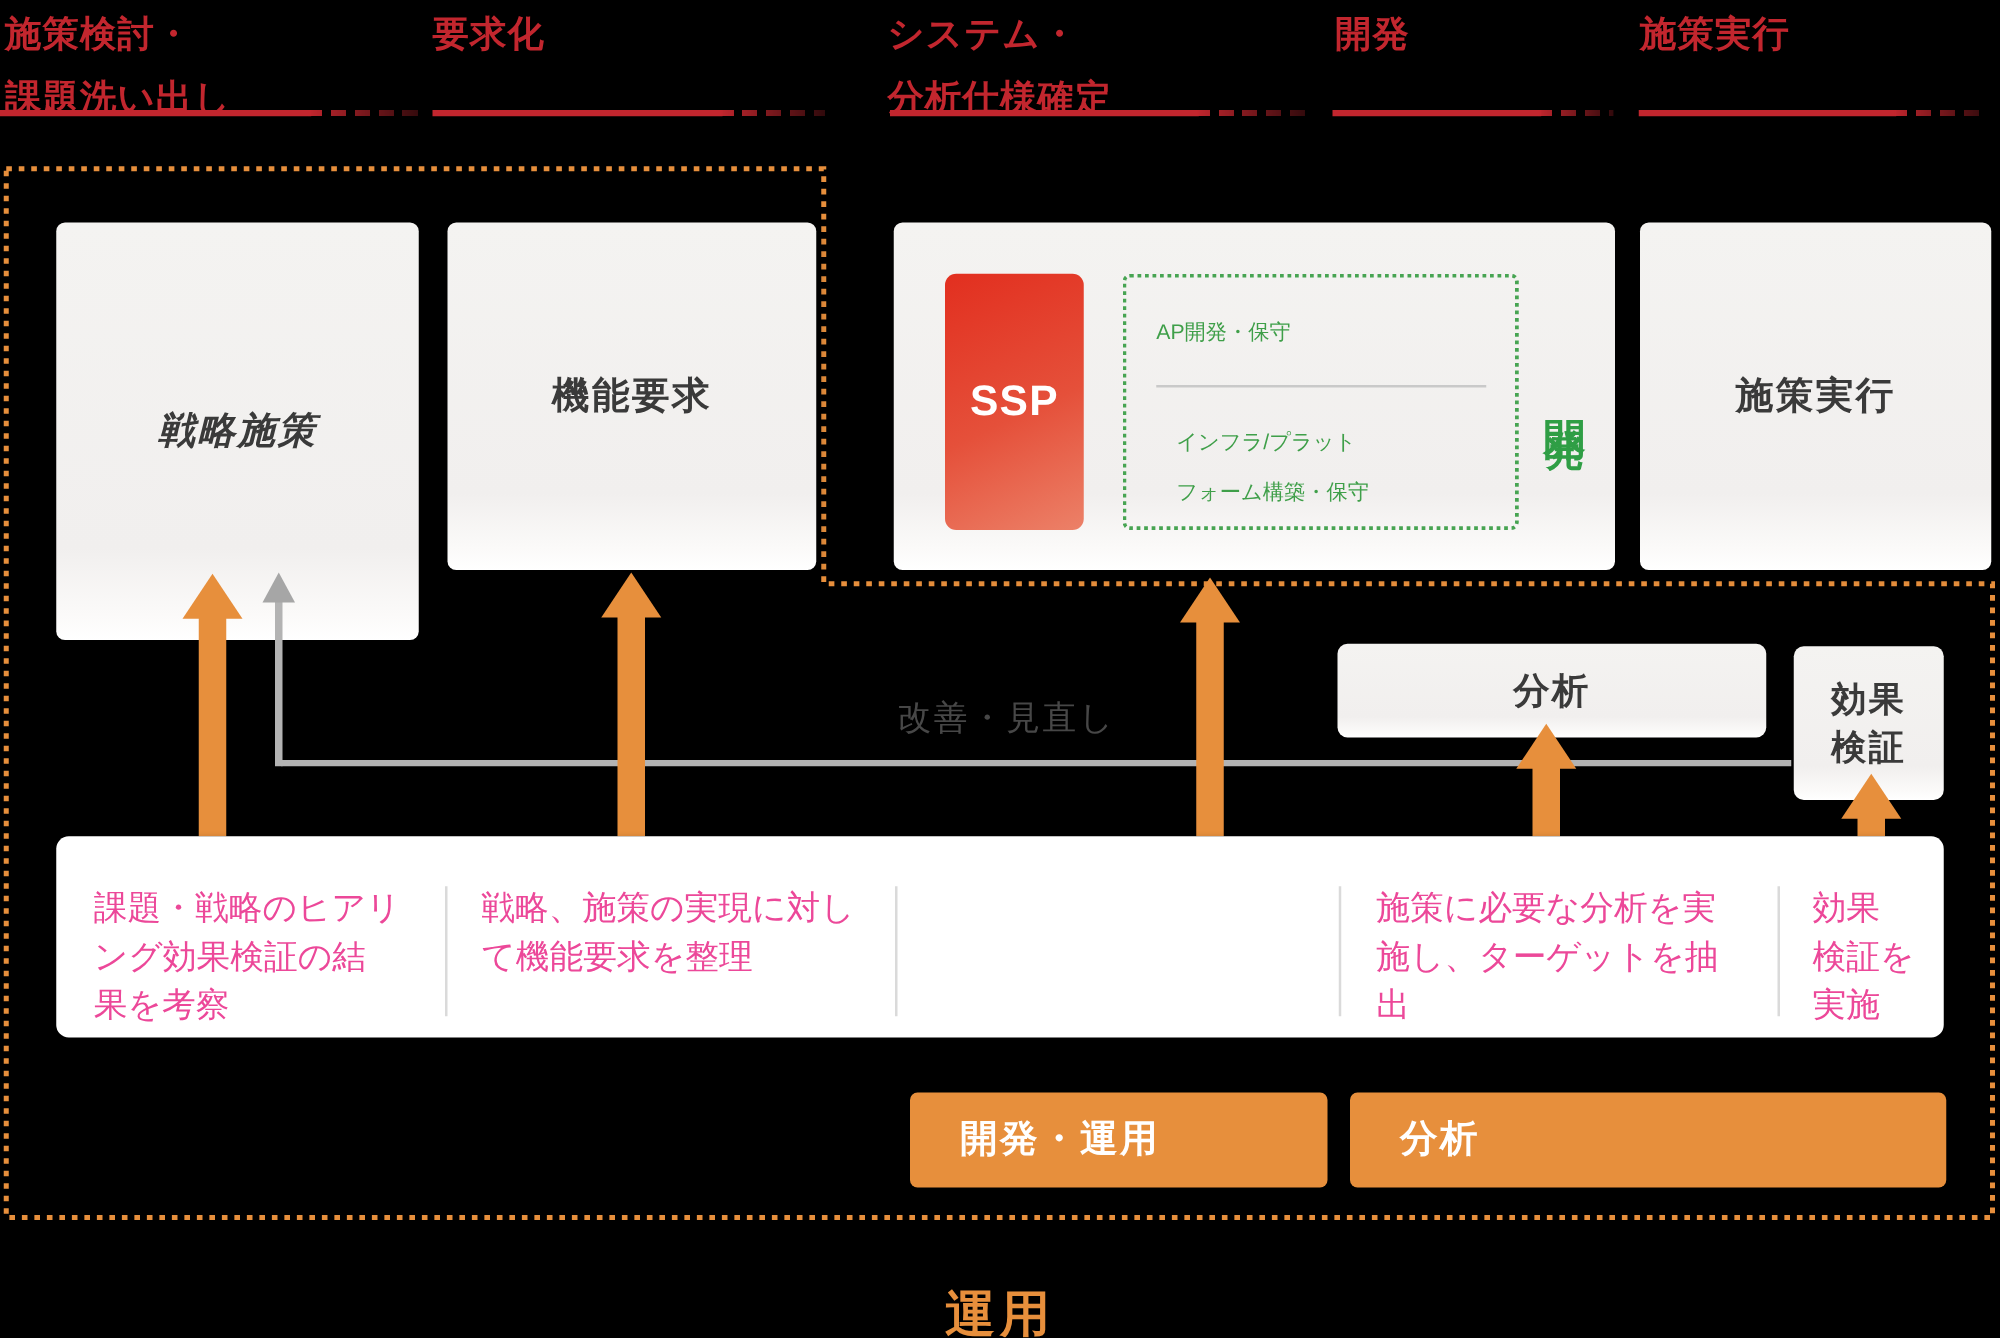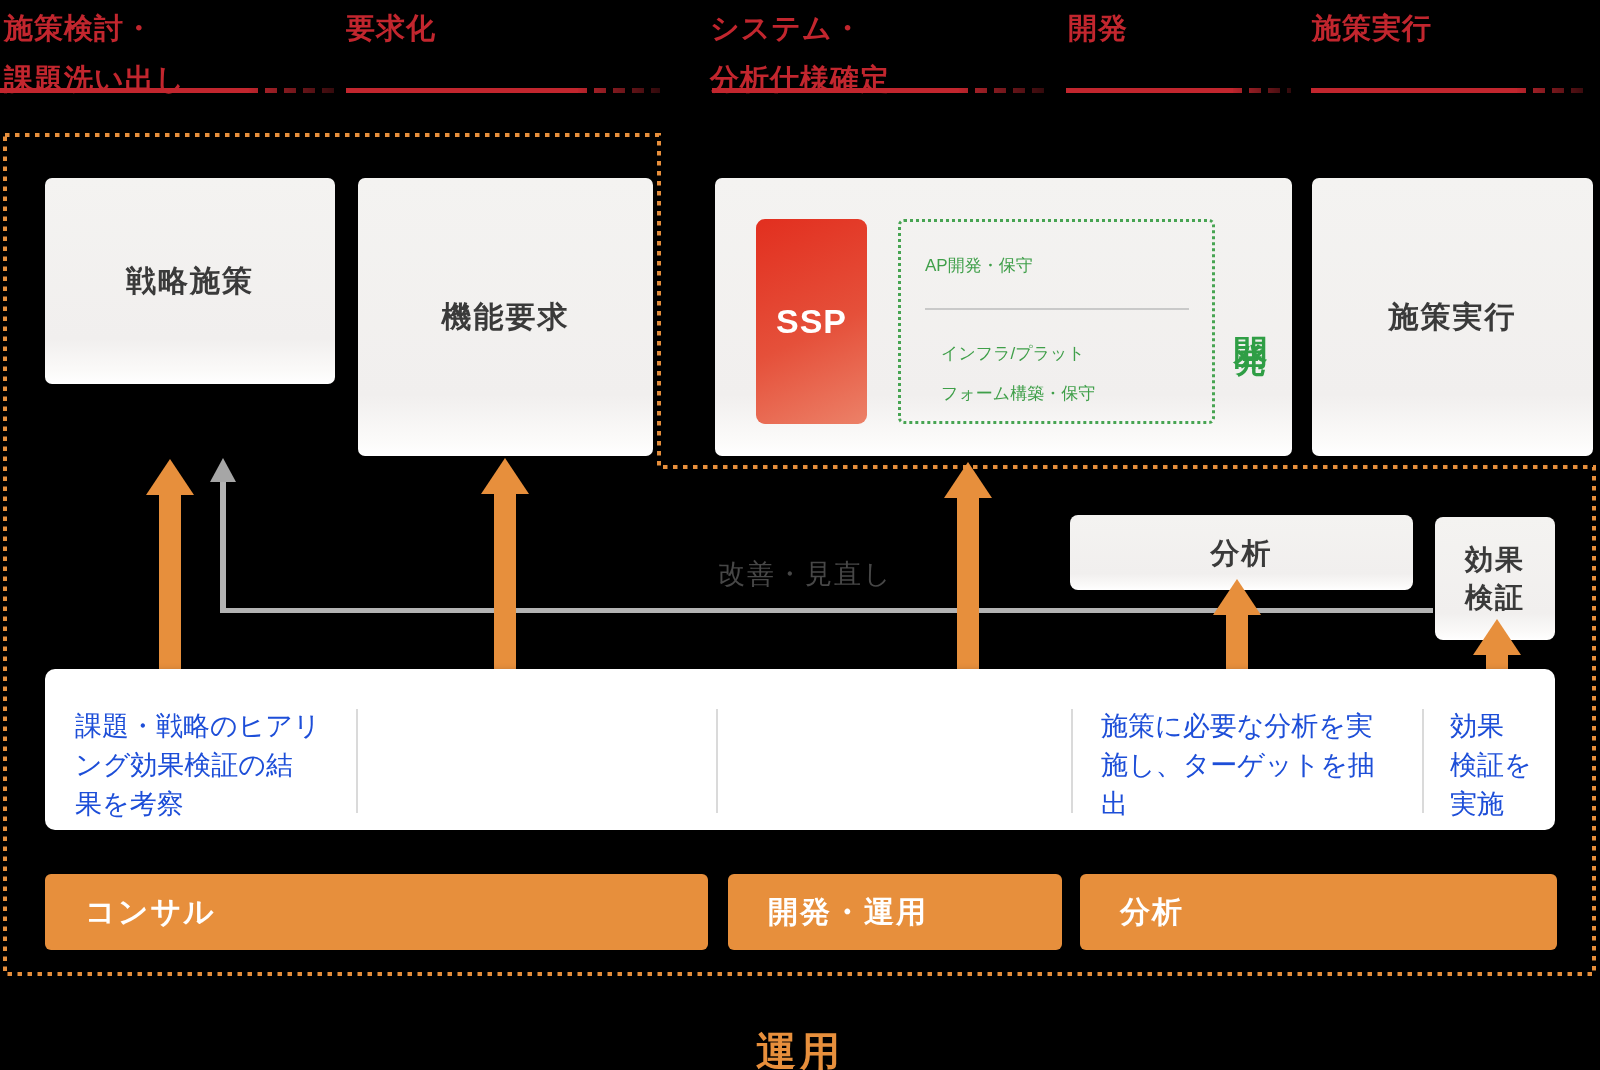--- a/index.html
+++ b/index.html
@@ -56,21 +56,21 @@
   .oarrow{width:48px;}
   .oarrow .head{
     position:absolute;left:0;top:0;width:0;height:0;
     border-left:24px solid transparent;border-right:24px solid transparent;
     border-bottom:36px solid #e78f3c;
   }
   .oarrow .tail{position:absolute;left:13px;top:33px;bottom:0;width:22px;background:#e78f3c;}
   
   .band{background:#fff;border-radius:10px;box-shadow:0 4px 8px rgba(0,0,0,.45);}
   .band .dtext{
-    position:absolute;top:38px;color:#1d4ed8;font-size:27px;line-height:39px;white-space:pre-line;
+    position:absolute;top:38px;color:#ec4899;font-size:27px;line-height:39px;white-space:pre-line;
   }
   .band .vdiv{position:absolute;top:40px;height:104px;width:2px;background:#dadada;}
   
   .rolebar{top:874px;height:76px;background:#e78f3c;border-radius:6px;}
   .rolebar span{
     display:block;padding-left:40px;line-height:76px;color:#fff;font-weight:bold;
     font-size:30px;letter-spacing:2px;
   }
   .operation{
     top:1024px;left:0;width:1600px;text-align:center;color:#e78f3c;
@@ -108,21 +108,21 @@
     </div>
   <div class="abs redline" style="left:1066px;width:225px;">
       <div class="solid"></div>
       <div class="dashes"></div>
     </div>
   <div class="abs redline" style="left:1311px;width:278px;">
       <div class="solid"></div>
       <div class="dashes"></div>
     </div>
 
-  <div class="abs wbox" style="left:45px;top:178px;width:290px;height:206px;">
+  <div class="abs wbox" style="left:45px;top:178px;width:290px;height:334px;font-style:italic;">
     <div class="lbl">戦略施策</div>
   </div>
   <div class="abs wbox" style="left:358px;top:178px;width:295px;height:278px;">
     <div class="lbl">機能要求</div>
   </div>
 
   <div class="abs wbox" style="left:715px;top:178px;width:577px;height:278px;">
     <div class="abs ssp" style="left:41px;top:41px;width:111px;height:205px;">
       <span>SSP</span>
     </div>
@@ -171,34 +171,33 @@
   <div class="abs oarrow" style="left:1473px;top:619px;height:50px;">
       <div class="head"></div>
       <div class="tail"></div>
     </div>
 
   <div class="abs band" style="left:45px;top:669px;width:1510px;height:161px;">
     <div class="dtext" style="left:30px;width:285px;">課題・戦略のヒアリ
 ング効果検証の結
 果を考察</div>
     <div class="vdiv" style="left:311px;"></div>
+    <div class="dtext" style="left:340px;width:325px;">戦略、施策の実現に対し
+て機能要求を整理</div>
     <div class="vdiv" style="left:671px;"></div>
     <div class="vdiv" style="left:1026px;"></div>
     <div class="dtext" style="left:1056px;width:315px;">施策に必要な分析を実
 施し、ターゲットを抽
 出</div>
     <div class="vdiv" style="left:1377px;"></div>
     <div class="dtext" style="left:1405px;width:100px;">効果
 検証を
 実施</div>
   </div>
 
-  <div class="abs rolebar" style="left:45px;width:663px;">
-    <span>コンサル</span>
-  </div>
   <div class="abs rolebar" style="left:728px;width:334px;">
     <span>開発・運用</span>
   </div>
   <div class="abs rolebar" style="left:1080px;width:477px;">
     <span>分析</span>
   </div>
 
   <div class="abs operation">運用</div>
 
 </div>

